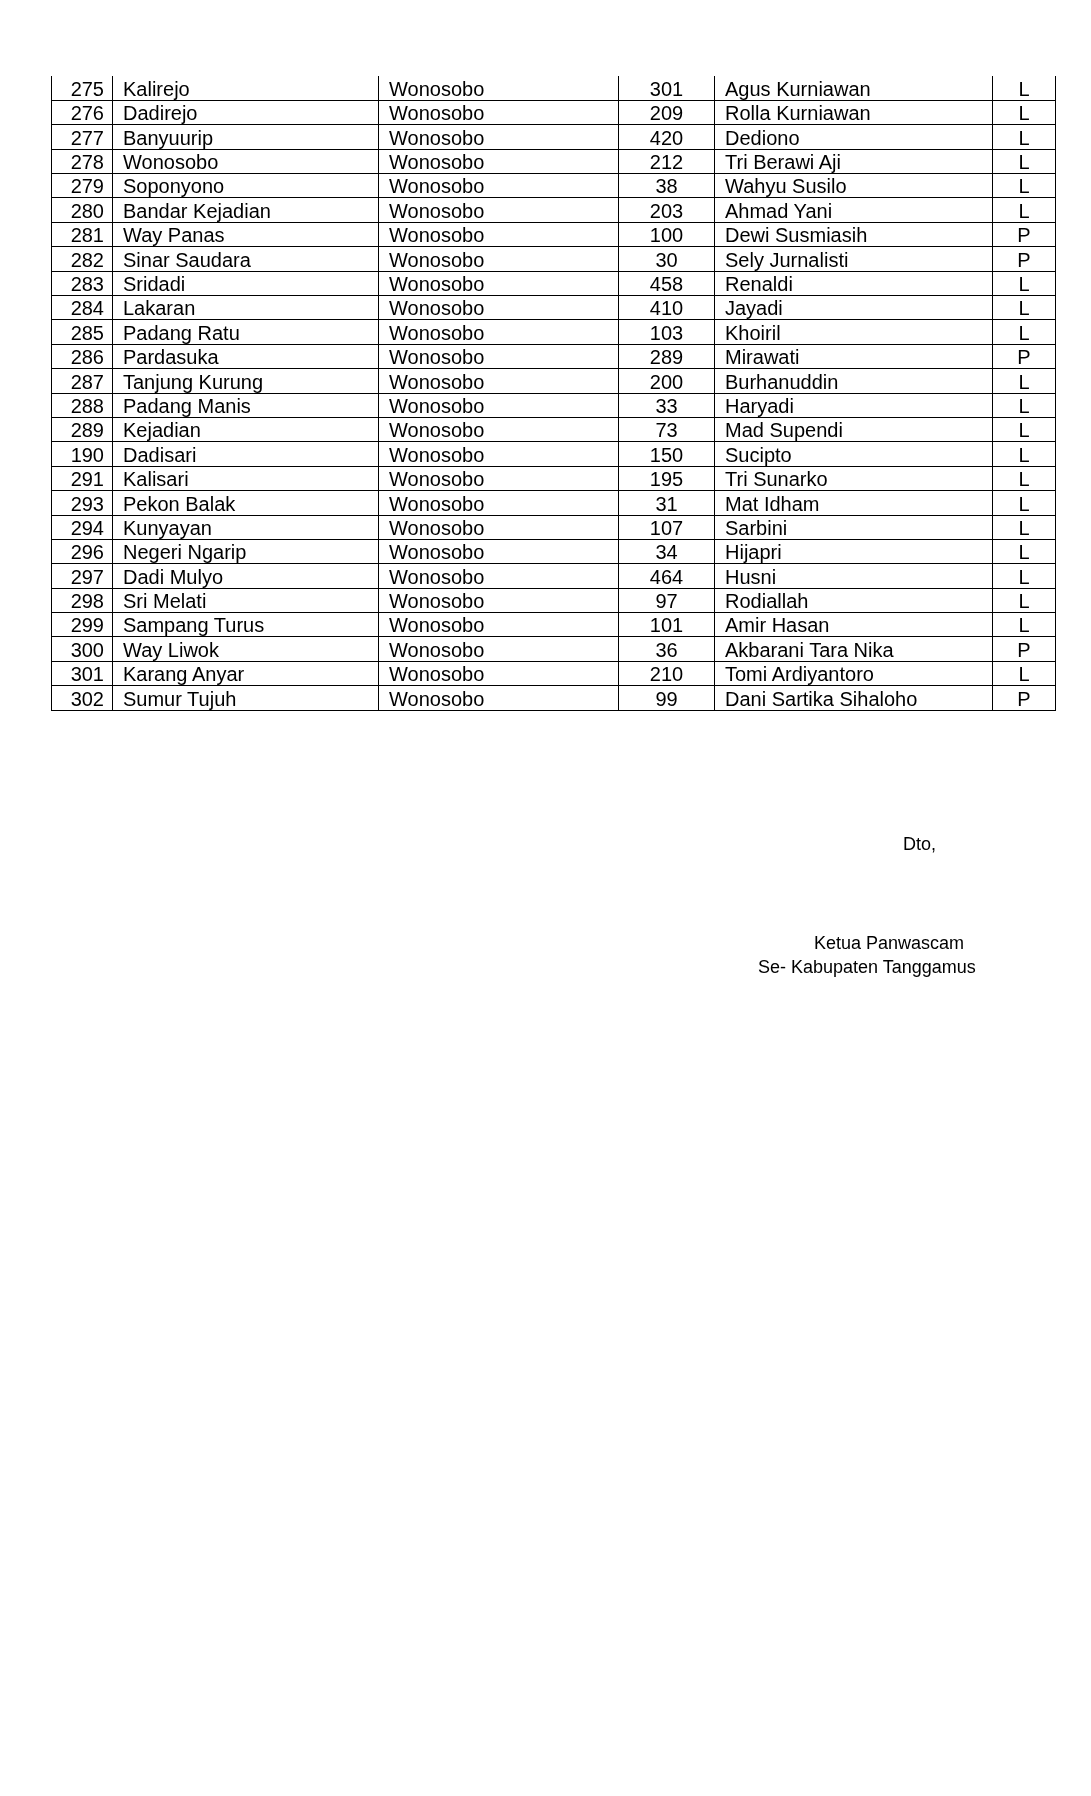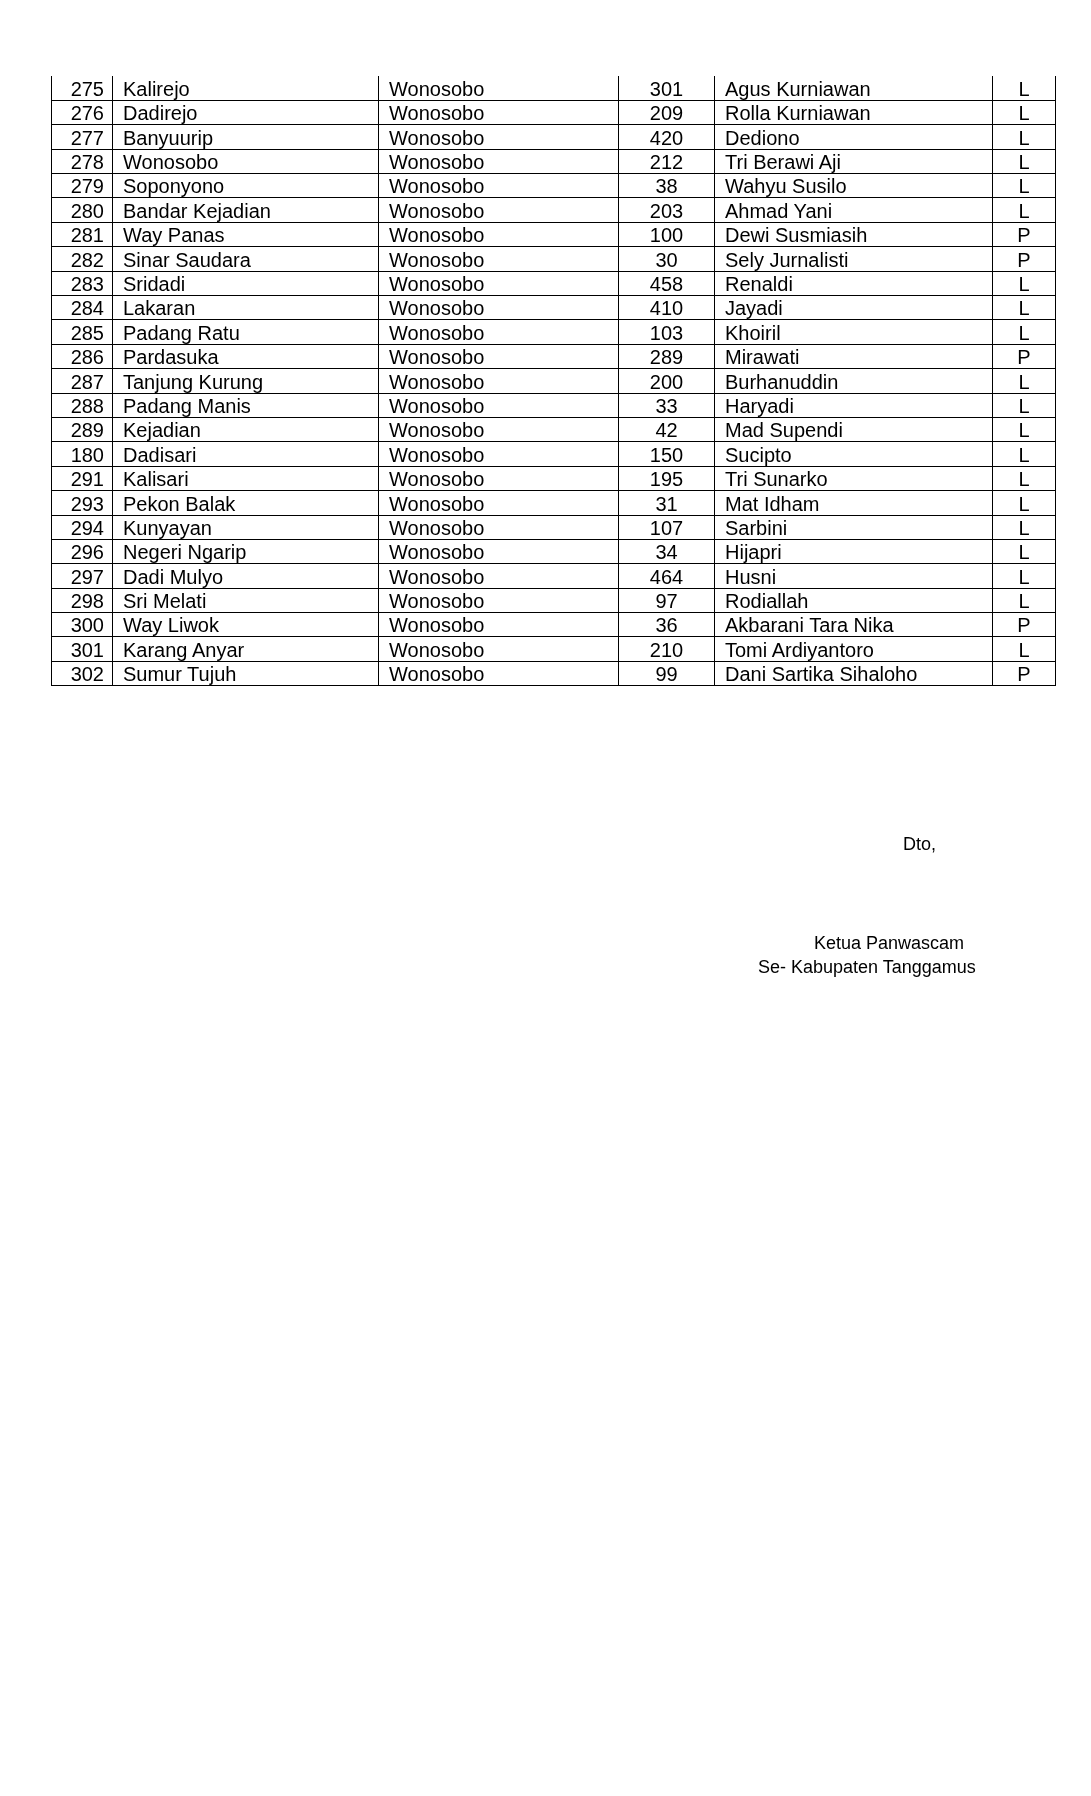--- a/index.html
+++ b/index.html
@@ -178,26 +178,26 @@
           <td class="c-desa"><span>Padang Manis</span></td>
           <td class="c-kec"><span>Wonosobo</span></td>
           <td class="c-tps"><span>33</span></td>
           <td class="c-nama"><span>Haryadi</span></td>
           <td class="c-jk"><span>L</span></td>
         </tr>
         <tr>
           <td class="c-no"><span>289</span></td>
           <td class="c-desa"><span>Kejadian</span></td>
           <td class="c-kec"><span>Wonosobo</span></td>
-          <td class="c-tps"><span>42</span></td>
+          <td class="c-tps"><span>73</span></td>
           <td class="c-nama"><span>Mad Supendi</span></td>
           <td class="c-jk"><span>L</span></td>
         </tr>
         <tr>
-          <td class="c-no"><span>180</span></td>
+          <td class="c-no"><span>190</span></td>
           <td class="c-desa"><span>Dadisari</span></td>
           <td class="c-kec"><span>Wonosobo</span></td>
           <td class="c-tps"><span>150</span></td>
           <td class="c-nama"><span>Sucipto</span></td>
           <td class="c-jk"><span>L</span></td>
         </tr>
         <tr>
           <td class="c-no"><span>291</span></td>
           <td class="c-desa"><span>Kalisari</span></td>
           <td class="c-kec"><span>Wonosobo</span></td>
@@ -236,20 +236,28 @@
           <td class="c-tps"><span>464</span></td>
           <td class="c-nama"><span>Husni</span></td>
           <td class="c-jk"><span>L</span></td>
         </tr>
         <tr>
           <td class="c-no"><span>298</span></td>
           <td class="c-desa"><span>Sri Melati</span></td>
           <td class="c-kec"><span>Wonosobo</span></td>
           <td class="c-tps"><span>97</span></td>
           <td class="c-nama"><span>Rodiallah</span></td>
+          <td class="c-jk"><span>L</span></td>
+        </tr>
+        <tr>
+          <td class="c-no"><span>299</span></td>
+          <td class="c-desa"><span>Sampang Turus</span></td>
+          <td class="c-kec"><span>Wonosobo</span></td>
+          <td class="c-tps"><span>101</span></td>
+          <td class="c-nama"><span>Amir Hasan</span></td>
           <td class="c-jk"><span>L</span></td>
         </tr>
         <tr>
           <td class="c-no"><span>300</span></td>
           <td class="c-desa"><span>Way Liwok</span></td>
           <td class="c-kec"><span>Wonosobo</span></td>
           <td class="c-tps"><span>36</span></td>
           <td class="c-nama"><span>Akbarani Tara Nika</span></td>
           <td class="c-jk"><span>P</span></td>
         </tr>

